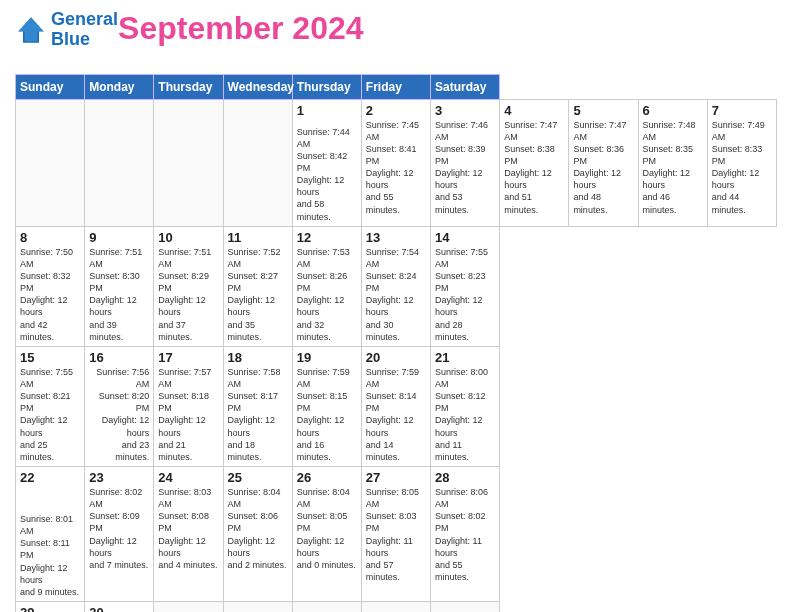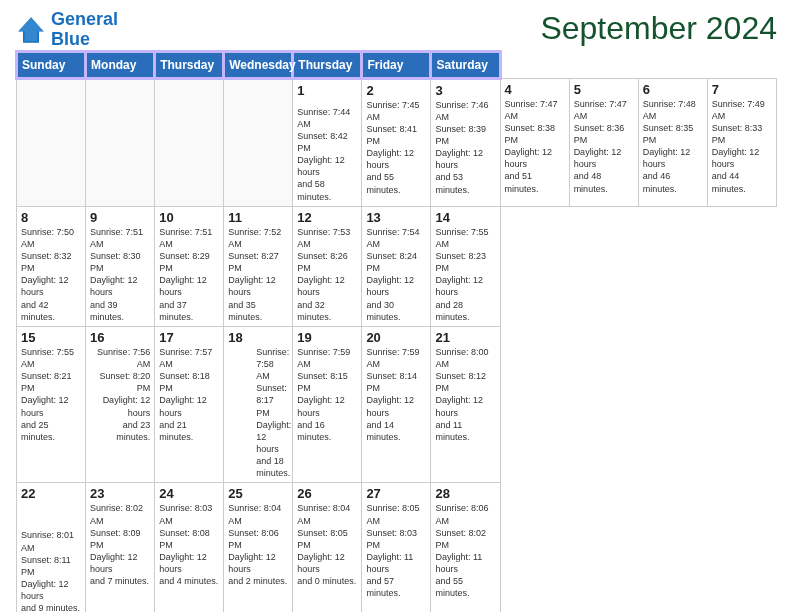--- a/index.html
+++ b/index.html
@@ -10,22 +10,22 @@
       height: 612px;
       overflow: hidden;
     }
     .container {
       width: 792px;
       padding: 10px 15px;
     }
     .header {
       display: flex;
       align-items: flex-start;
-      justify-content: space-between;
-      margin-bottom: 0;
+      justify-content: flex-start;
+      margin-bottom: 24px;
     }
     .logo {
       display: flex;
       align-items: center;
       gap: 4px;
     }
     .logo-text {
       font-size: 18px;
       font-weight: bold;
       color: #333;
@@ -36,40 +36,40 @@
     }
     .logo-icon {
       width: 32px;
       height: 32px;
     }
     .title-block {
       text-align: right;
     }
     .month-title {
       font-size: 32px;
-      font-weight: normal;
-      color: #14532d;
+      font-weight: bold;
+      color: #ec4899;
     }
     .subtitle {
       font-size: 14px;
       color: #555;
     }
     table {
       width: 100%;
       border-collapse: collapse;
       table-layout: fixed;
     }
     th {
       background-color: #2a6ebb;
       color: white;
       font-size: 12px;
       font-weight: bold;
       padding: 5px 4px;
       text-align: left;
-      border: 3px solid #c4b5fd;
+      border: 1px solid #c4b5fd;
     }
     td {
       border: 1px solid #ccc;
       vertical-align: top;
       padding: 3px 4px;
       font-size: 9.5px;
       color: #333;
       height: 78px;
     }
     td.empty {
@@ -244,21 +244,21 @@
           </td>
           <td>
             <span class="day-num">17</span>
             <div class="day-info" style="white-space: pre-line;">Sunrise: 7:57 AM
 Sunset: 8:18 PM
 Daylight: 12 hours
 and 21 minutes.</div>
           </td>
           <td>
             <span class="day-num">18</span>
-            <div class="day-info" style="white-space: pre-line; margin-left: 28px;">Sunrise: 7:58 AM
+            <div class="day-info" style="white-space: pre-line;">Sunrise: 7:58 AM
 Sunset: 8:17 PM
 Daylight: 12 hours
 and 18 minutes.</div>
           </td>
           <td>
             <span class="day-num">19</span>
             <div class="day-info" style="white-space: pre-line;">Sunrise: 7:59 AM
 Sunset: 8:15 PM
 Daylight: 12 hours
 and 16 minutes.</div>

